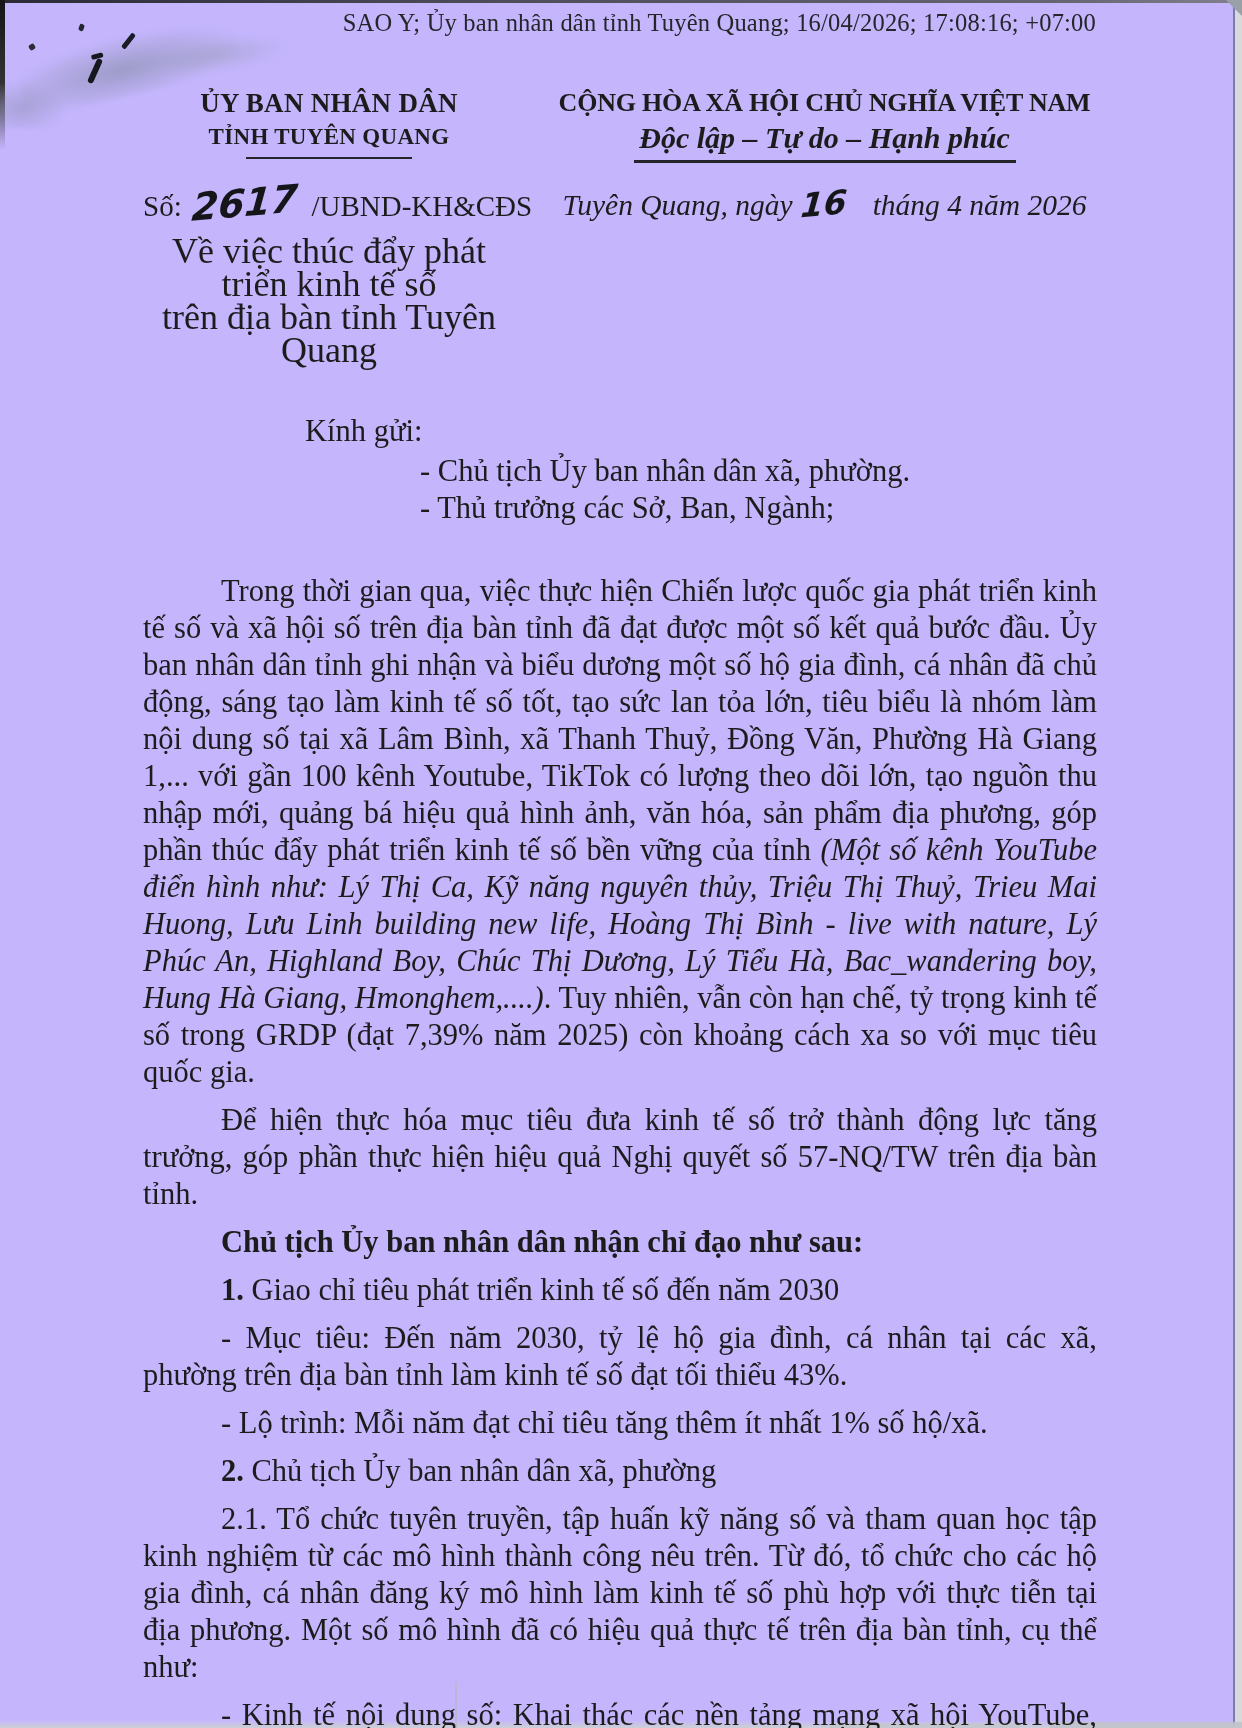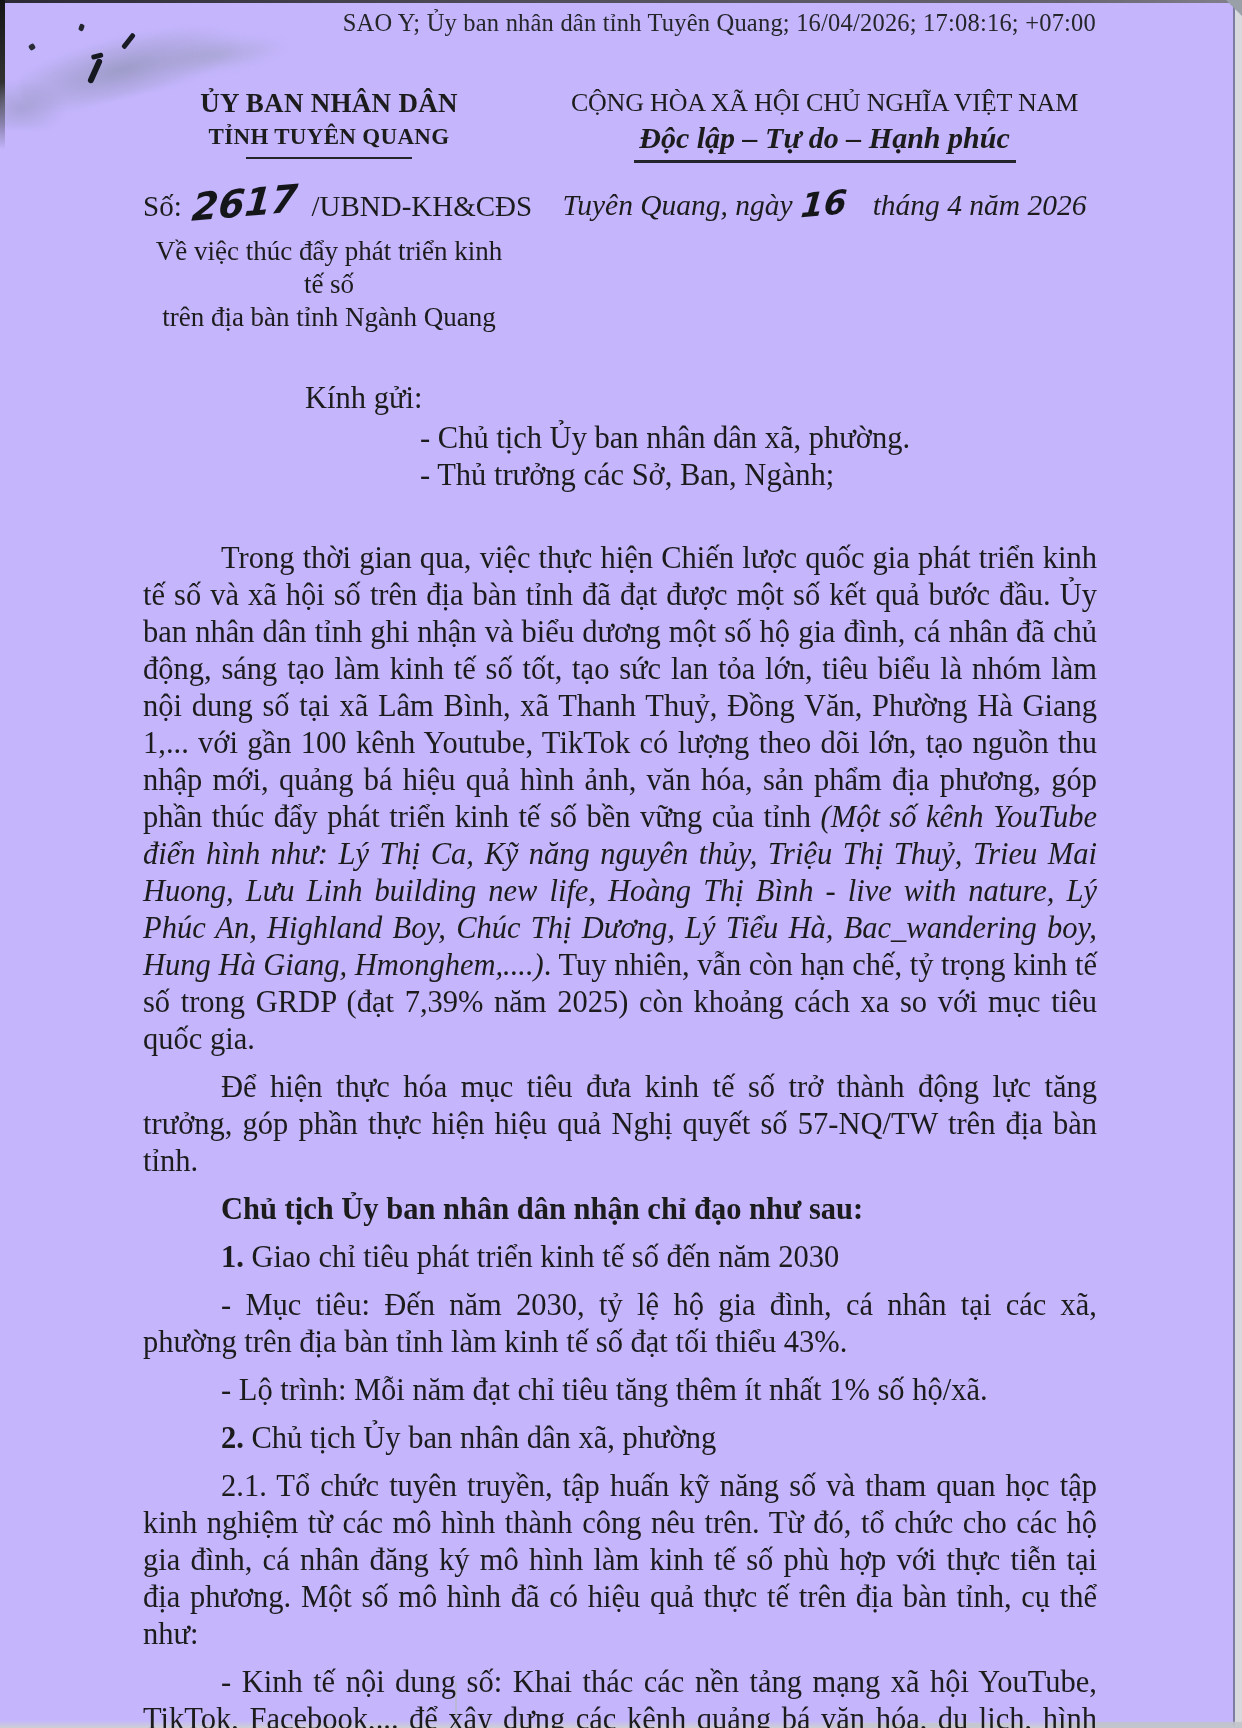--- a/index.html
+++ b/index.html
@@ -97,23 +97,23 @@
   .header-left { width: 372px; text-align: center; flex: none; }
   .header-right { flex: 1; text-align: center; padding-left: 24px; }
 
   .issuer1 { font-size: 27px; font-weight: bold; letter-spacing: .3px; }
   .issuer2 { font-size: 23px; font-weight: bold; letter-spacing: .3px; margin-top: 5px; }
   .rule-left { width: 166px; height: 2px; background: #23252a; margin: 7px auto 0; }
 
   .doc-number { margin-top: 25px; font-size: 29px; white-space: nowrap; }
   .doc-number .hand { margin: 0 14px 0 10px; }
 
-  .subject { margin-top: 12px; font-size: 27px; line-height: 33px; }
-
-  .motto1 { font-size: 26px; font-weight: normal; letter-spacing: -.2px; white-space: nowrap; }
+  .subject { margin-top: 12px; font-size: 36px; line-height: 33px; }
+
+  .motto1 { font-size: 26px; font-weight: bold; letter-spacing: -.2px; white-space: nowrap; }
   .motto2 { font-size: 30px; font-weight: bold; margin-top: 3px; font-style: italic; }
   .rule-right { width: 382px; height: 2.5px; background: #23252a; margin: 5px auto 0; }
   .date-line { margin-top: 24px; font-size: 29.5px; font-style: italic; white-space: nowrap; }
   .date-line .hand { margin: 0 26px 0 8px; }
 
   .hand {
     font-family: "DejaVu Sans", sans-serif;
     font-style: italic; font-weight: bold;
     display: inline-block;
     transform: rotate(-5deg) skewX(-10deg);
@@ -159,21 +159,21 @@
     <div class="header">
       <div class="header-left">
         <div class="issuer1">ỦY BAN NHÂN DÂN</div>
         <div class="issuer2">TỈNH TUYÊN QUANG</div>
         <div class="rule-left"></div>
         <div class="doc-number">
           <span>Số:</span><span class="hand">2617</span><span>/UBND-KH&amp;CĐS</span>
         </div>
         <div class="subject">
           <div>Về việc thúc đẩy phát triển kinh tế số</div>
-          <div>trên địa bàn tỉnh Ngành Quang</div>
+          <div>trên địa bàn tỉnh Tuyên Quang</div>
         </div>
       </div>
       <div class="header-right">
         <div class="motto1">CỘNG HÒA XÃ HỘI CHỦ NGHĨA VIỆT NAM</div>
         <div class="motto2">Độc lập – Tự do – Hạnh phúc</div>
         <div class="rule-right"></div>
         <div class="date-line">
           <span>Tuyên Quang, ngày</span><span class="hand">16</span><span>tháng 4 năm 2026</span>
         </div>
       </div>

